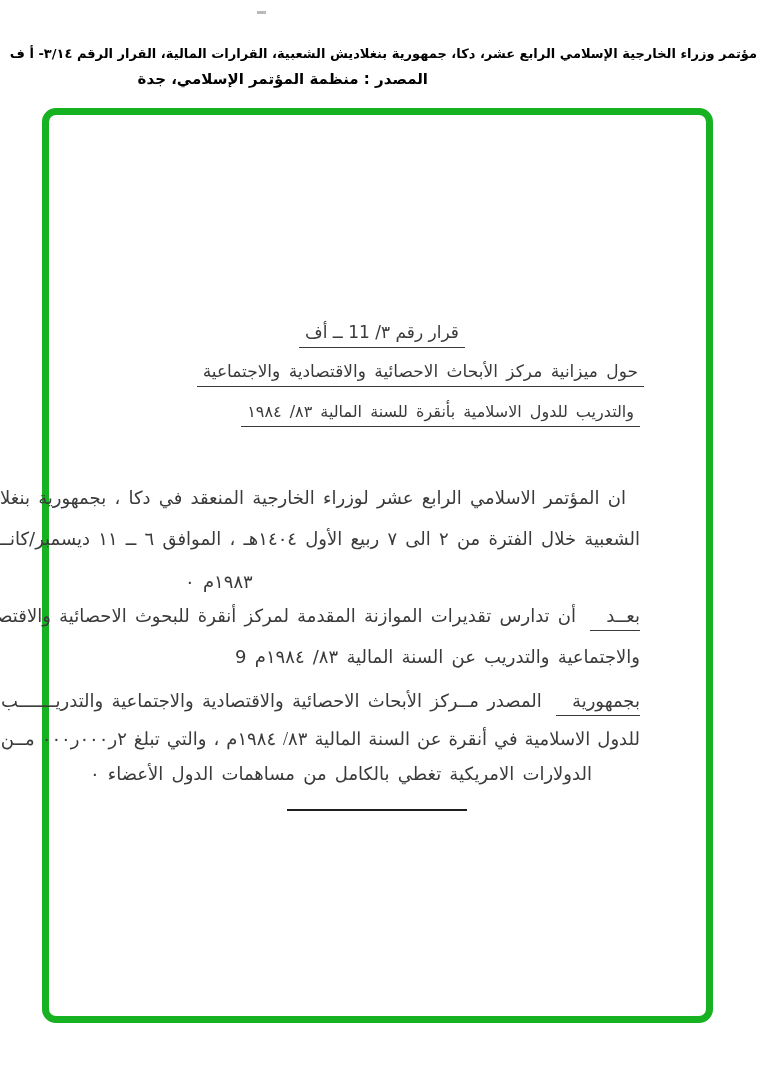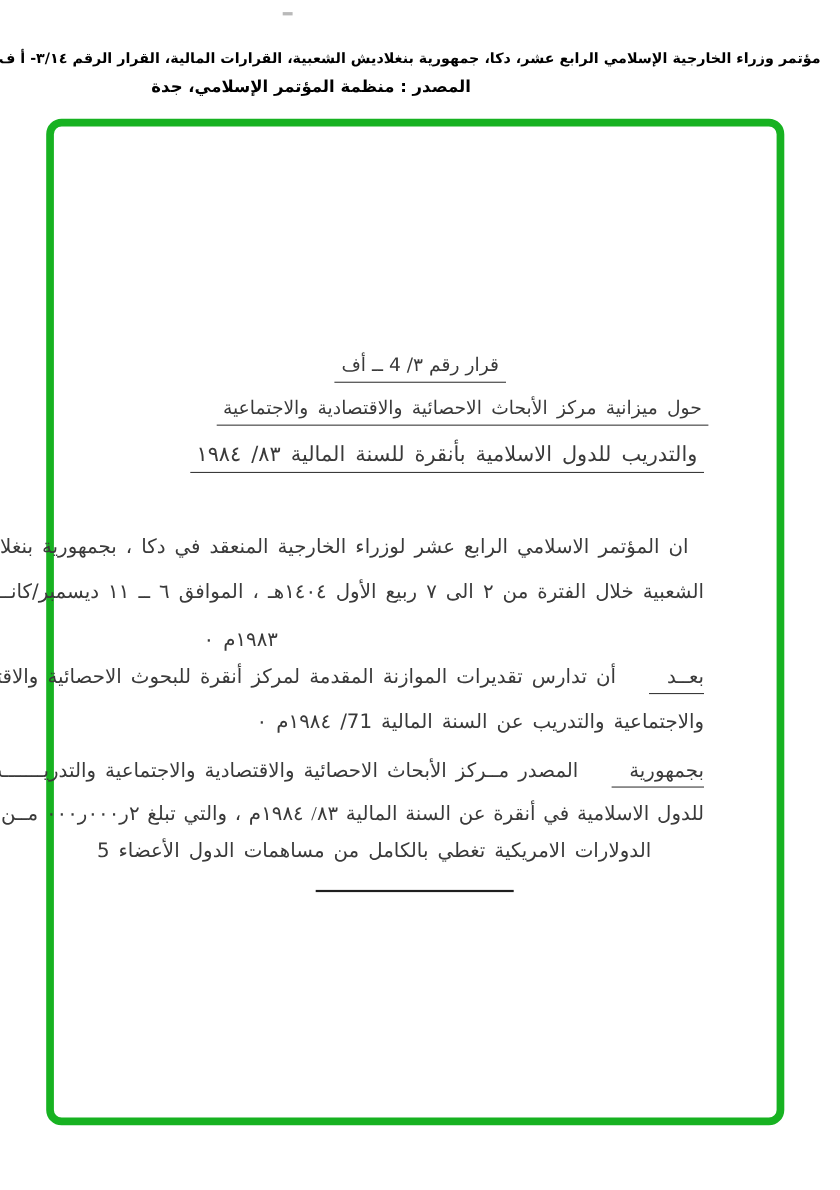--- a/index.html
+++ b/index.html
@@ -6,85 +6,85 @@
   body{
     width:764px;height:1082px;position:relative;overflow:hidden;
     background:#ffffff;
     font-family:"DejaVu Sans", sans-serif;
   }
   .abs{position:absolute;}
   
   .speck{left:257px;top:11px;width:9px;height:3px;background:#b9b9b9;}
   
   .caption{
-    top:46px;right:18px;direction:rtl;text-align:right;
+    top:46px;right:7px;direction:rtl;text-align:right;
     font-size:13px;font-weight:bold;color:#000;white-space:nowrap;
   }
   .source{
     top:70px;left:192px;width:236px;direction:rtl;text-align:left;
     font-size:15px;font-weight:bold;color:#000;white-space:nowrap;
   }
   
   .frame{
     left:42px;top:108px;width:657px;height:901px;
     border:7px solid #17b221;border-radius:14px;background:transparent;
   }
   
   .doc{color:#3a3a3a;direction:rtl;text-align:right;white-space:nowrap;}
   .t-num{top:322px;left:232px;width:300px;text-align:center;font-size:17px;}
   .t-sub1{top:361px;right:120px;font-size:17px;word-spacing:3px;}
-  .t-sub2{top:402px;right:124px;font-size:19px;word-spacing:3px;}
+  .t-sub2{top:402px;right:124px;font-size:16px;word-spacing:3px;}
   .u-block{display:inline-block;border-bottom:1.5px solid #3a3a3a;padding:0 6px 5px 6px;}
   .body-line{font-size:18px;word-spacing:2.5px;}
   .p1l1{top:487px;right:138px;}
   .p1l2{top:528px;right:124px;}
   .p1l3{top:571px;left:185px;text-align:right;}
   .p2l1{top:605px;right:124px;}
   .p2l2{top:646px;right:124px;}
   .p3l1{top:690px;right:124px;}
   .p3l2{top:728px;right:124px;font-family:Liberation Serif, serif;}
   .p3l3{top:763px;right:172px;}
   .lead{
     display:inline-block;border-bottom:1.5px solid #3a3a3a;
-    padding-bottom:4px;padding-left:16px;margin-left:22px;
+    padding-bottom:4px;padding-left:16px;margin-left:6px;
   }
   
   .rule{top:809px;left:287px;width:180px;height:2px;background:#1f1f1f;}
 </style>
 </head>
 <body>
 
 <div class="abs speck"></div>
 
 <div class="abs caption">مؤتمر وزراء الخارجية الإسلامي الرابع عشر، دكا، جمهورية بنغلاديش الشعبية، القرارات المالية، القرار الرقم ٣/١٤- أ ف</div>
 <div class="abs source">المصدر :  منظمة المؤتمر الإسلامي، جدة</div>
 
 <div class="abs frame" style="border-color: rgb(23, 178, 33);"></div>
 
 <div class="abs doc t-num">
-  <span class="u-block">قرار رقم ٣/ 4 ــ أف</span>
+  <span class="u-block">قرار رقم ٣/ 11 ــ أف</span>
 </div>
 
 <div class="abs doc t-sub1">
   <span class="u-block">حول ميزانية مركز الأبحاث الاحصائية والاقتصادية والاجتماعية</span>
 </div>
 <div class="abs doc t-sub2">
   <span class="u-block">والتدريب للدول الاسلامية بأنقرة للسنة المالية ٨٣/ ١٩٨٤</span>
 </div>
 
 <div class="abs doc body-line p1l1">ان المؤتمر الاسلامي الرابع عشر لوزراء الخارجية المنعقد في دكا ، بجمهورية بنغلاديش</div>
 <div class="abs doc body-line p1l2">الشعبية خلال الفترة من ٢ الى ٧ ربيع الأول ١٤٠٤هـ ، الموافق ٦ ــ ١١ ديسمبر/كانــون أول</div>
 <div class="abs doc body-line p1l3">١٩٨٣م ٠</div>
 
 <div class="abs doc body-line p2l1">
   <span class="lead">بعــد</span>
   <span>أن تدارس تقديرات الموازنة المقدمة لمركز أنقرة للبحوث الاحصائية والاقتصادية</span>
 </div>
-<div class="abs doc body-line p2l2">والاجتماعية والتدريب عن السنة المالية 71/ ١٩٨٤م ٠</div>
+<div class="abs doc body-line p2l2">والاجتماعية والتدريب عن السنة المالية ٨٣/ ١٩٨٤م 9</div>
 
 <div class="abs doc body-line p3l1">
   <span class="lead">بجمهورية</span>
   <span>المصدر مــركز الأبحاث الاحصائية والاقتصادية والاجتماعية والتدريـــــــب</span>
 </div>
 <div class="abs doc body-line p3l2">للدول الاسلامية في أنقرة عن السنة المالية ٨٣/ ١٩٨٤م ، والتي تبلغ ٢ر٠٠٠ر٠٠٠ مــن</div>
-<div class="abs doc body-line p3l3">الدولارات الامريكية تغطي بالكامل من مساهمات الدول الأعضاء 5</div>
+<div class="abs doc body-line p3l3">الدولارات الامريكية تغطي بالكامل من مساهمات الدول الأعضاء ٠</div>
 
 <div class="abs rule"></div>
 
 </body></html>

